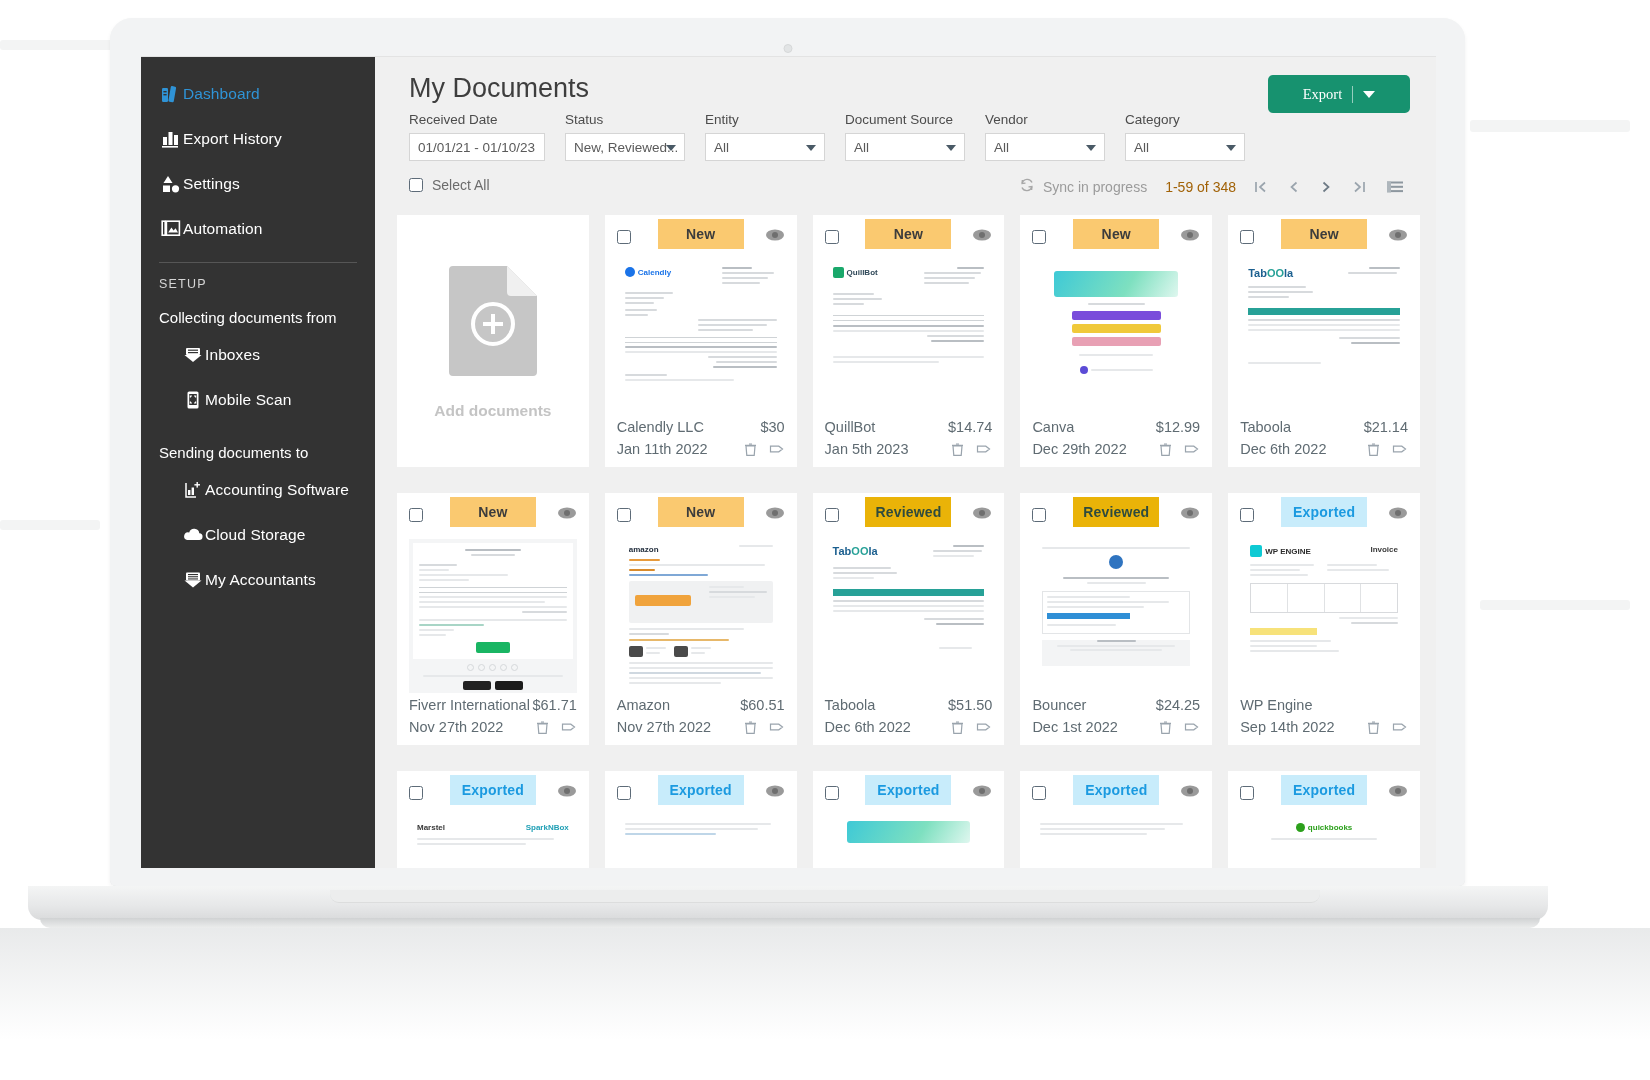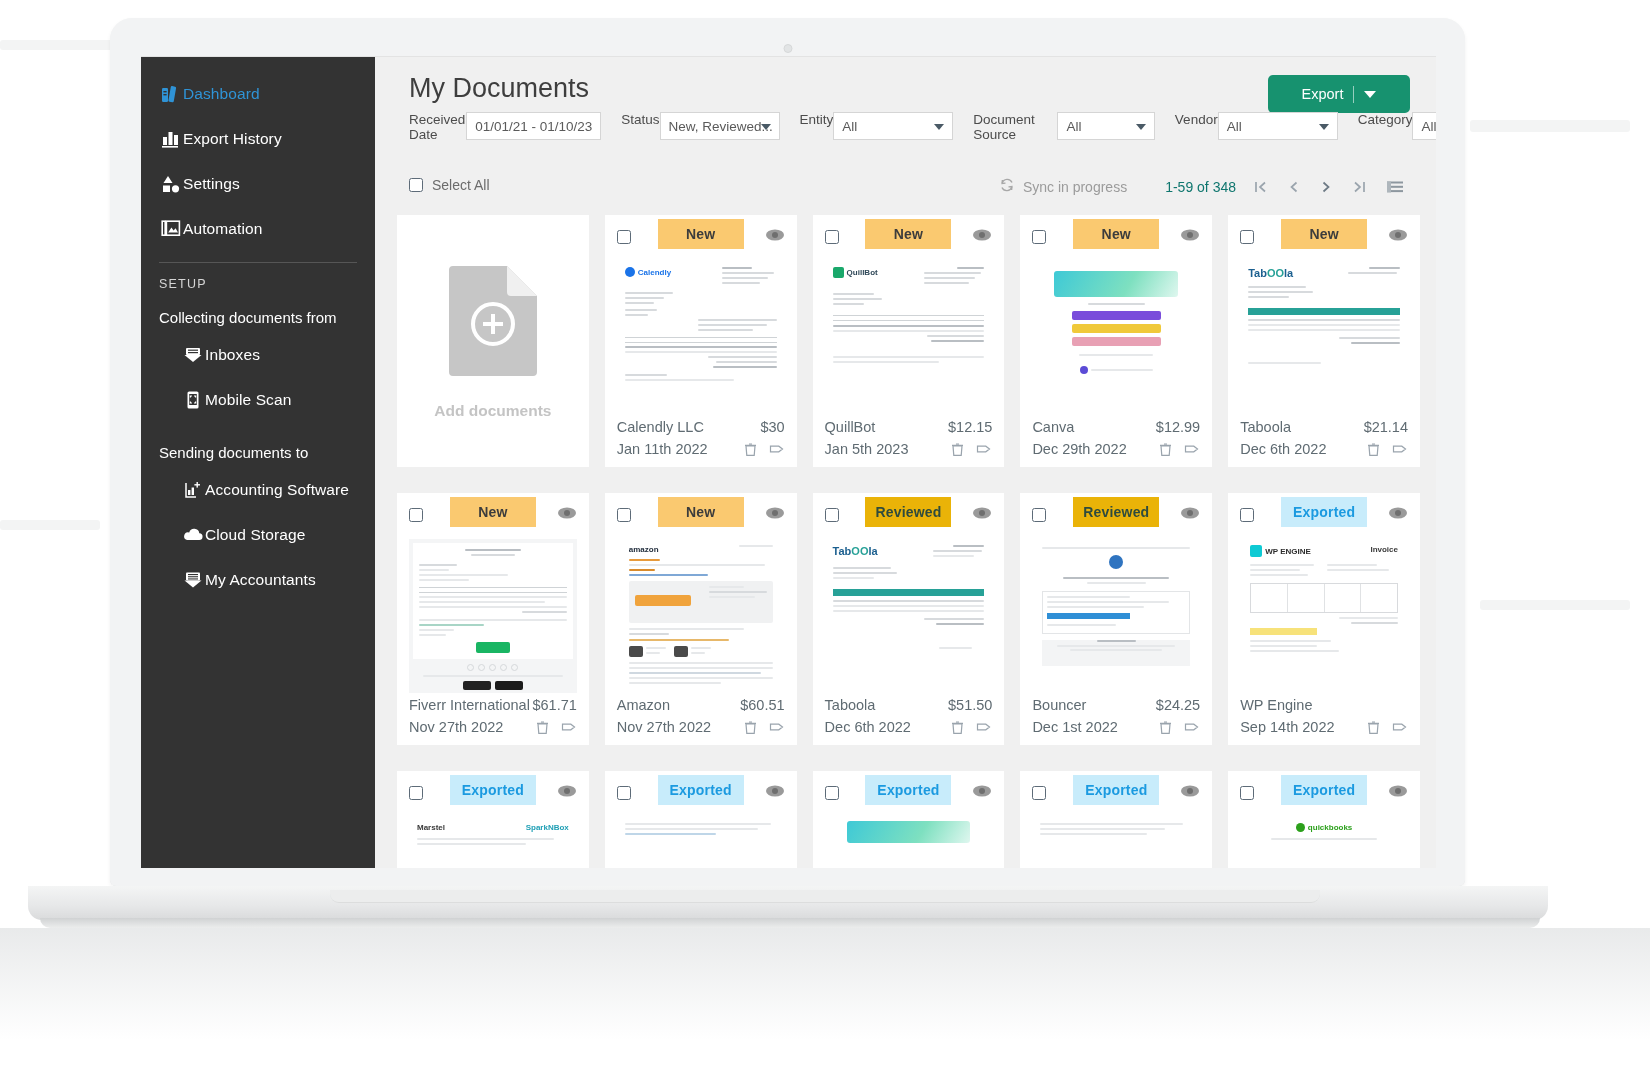--- a/index.html
+++ b/index.html
@@ -97,27 +97,27 @@
   }
   .page-title {
     position: absolute; left: 34px; top: 16px;
     font-size: 27px; color: #3e3e3e; font-weight: normal;
   }
   .export-btn {
     position: absolute; right: 26px; top: 18px;
     height: 38px; min-width: 142px;
     background: #17926f; border-radius: 5px;
     display: flex; align-items: center; justify-content: center; gap: 10px;
-    color: #fff; font-size: 14.5px; cursor: pointer;
+    color: #fff; font-size: 14.5px; cursor: pointer; font-family: Liberation Serif, serif;
   }
   .export-btn .sep { width: 1px; height: 17px; background: rgba(255,255,255,.55); }
   .caret-wht { width: 0; height: 0; border-left: 6px solid transparent; border-right: 6px solid transparent; border-top: 7px solid #fff; }
 
   .filters { position: absolute; left: 34px; top: 55px; display: flex; gap: 20px; }
-  .filter { display: flex; }
+  .filter { display: flex; flex-direction: column; }
   .filter-label { font-size: 13.5px; color: #4c4c4c; margin-bottom: 6px; }
   .filter-ctl {
     height: 28px; background: #fff; border: 1px solid #d5d5d5;
     display: flex; align-items: center; padding: 0 8px;
     font-size: 13.5px; color: #5a5a5a; cursor: pointer;
     white-space: nowrap; position: relative;
   }
   .filter-ctl.w-date { width: 136px; }
   .filter-ctl.w-sel  { width: 120px; align-items: center; }
   .caret-dk { width: 0; height: 0; border-left: 5px solid transparent; border-right: 5px solid transparent; border-top: 6px solid #4a5a66; position: absolute; right: 8px; top: 11px; }
@@ -417,21 +417,21 @@
             <span>
               <svg width="16" height="16" viewBox="0 0 16 16" fill="none" stroke="#a8a8a8" stroke-width="1.4">
                 <path d="M13 5.5A5.2 5.2 0 0 0 3.2 6.2"></path>
                   <polyline points="3.4,3 3.1,6.4 6.5,6.1"></polyline>
                 <path d="M3 10.5A5.2 5.2 0 0 0 12.8 9.8"></path>
                   <polyline points="12.6,13 12.9,9.6 9.5,9.9"></polyline>
               </svg>
             </span>
             <span>Sync in progress</span>
           </div>
-          <span style="color:#0f766e;margin-left:20px;">1-59 of 348</span>
+          <span style="color:#a16207;">1-59 of 348</span>
           <div class="pager">
             <span class="pg-btn">
               <svg width="14" height="16" viewBox="0 0 14 16" fill="none" stroke="#9aa4ad" stroke-width="1.7">
                   <path d="M2 3v10"></path>
                   <polyline points="11,3.5 6,8 11,12.5"></polyline>
                 </svg>
             </span>
             <span class="pg-btn">
               <svg width="12" height="16" viewBox="0 0 12 16" fill="none" stroke="#9aa4ad" stroke-width="1.7">
                   <polyline points="8.5,3.5 3.5,8 8.5,12.5"></polyline>
@@ -586,21 +586,21 @@
                 </div>
               <div style="margin-top:14px;">
                   <div class="ln lt" style="width:100%;"></div>
                   <div class="ln lt" style="width:70%;"></div>
                 </div>
             </div>
           </div>
           <div class="card-foot">
             <div class="foot-row1">
               <span>QuillBot</span>
-              <span>$12.15</span>
+              <span>$14.74</span>
             </div>
             <div class="foot-row2">
               <span>Jan 5th 2023</span>
               <span class="foot-icons">
                 <span>
                     <svg width="13" height="15" viewBox="0 0 13 15" fill="none" stroke="#9aa4ad" stroke-width="1.2">
                       <path d="M2 4h9l-.8 9.4H2.8z"></path>
                       <path d="M1 3.4h11M5 2h3"></path>
                     </svg>
                   </span>

